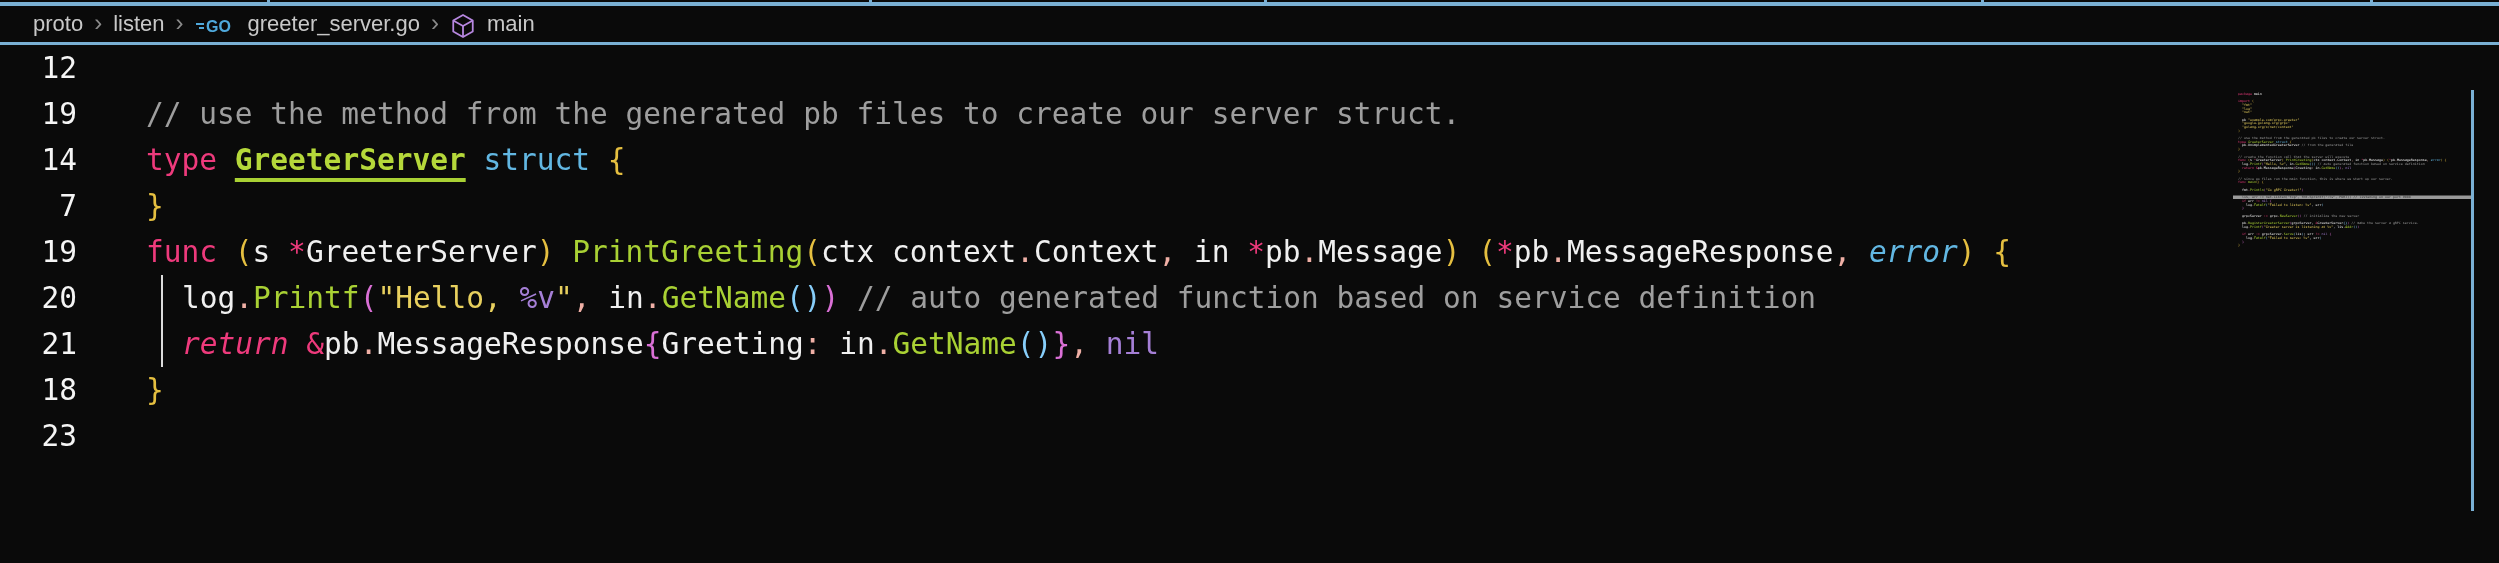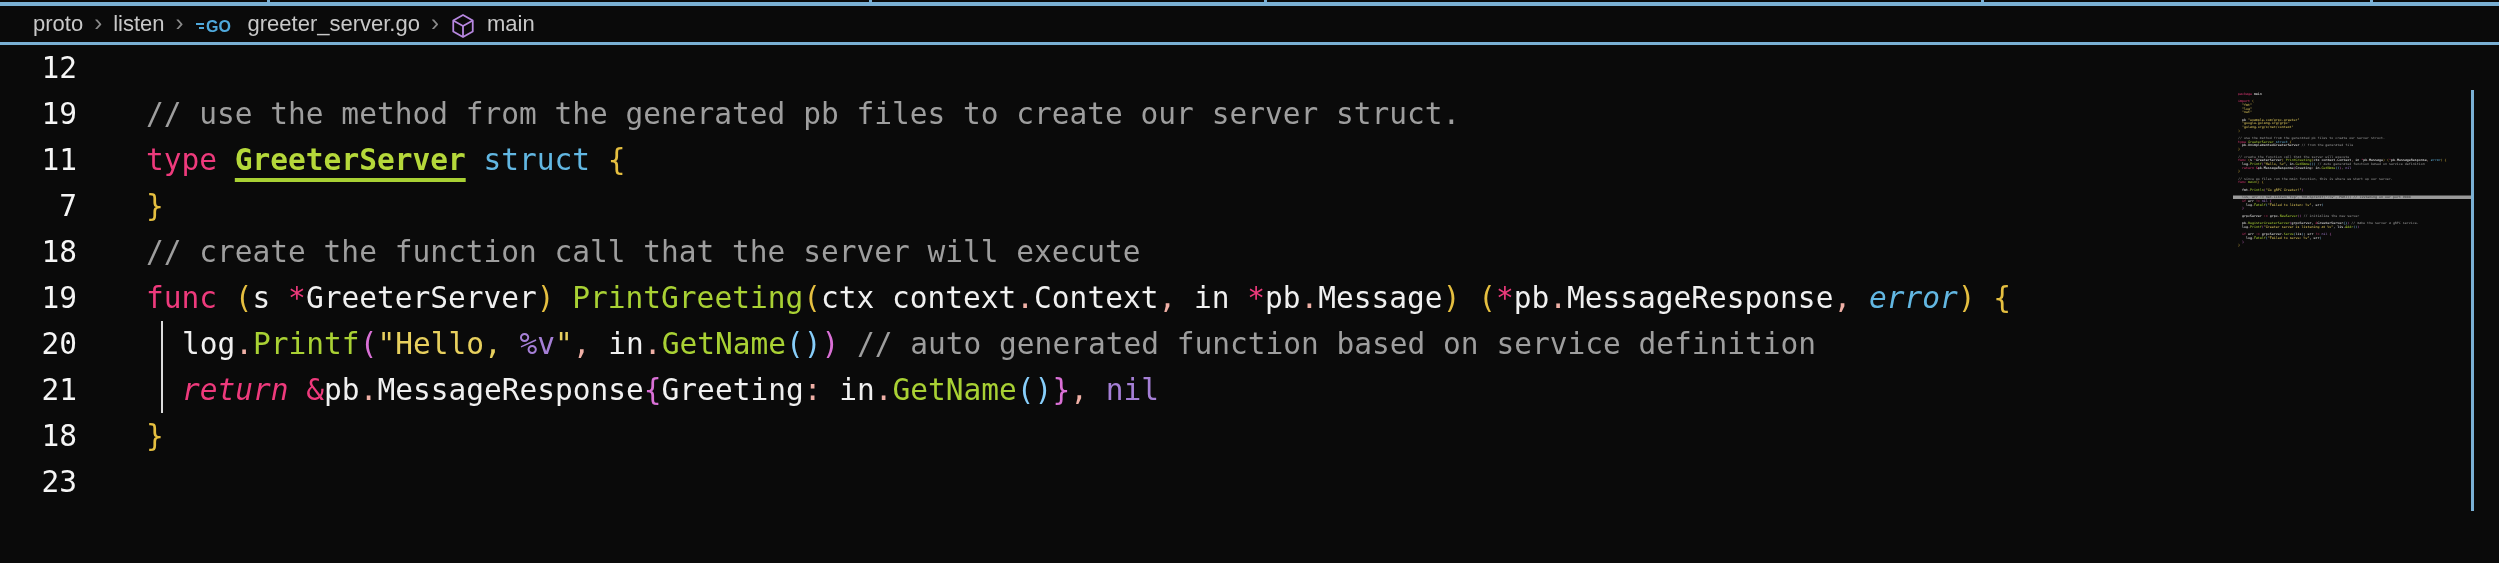--- a/index.html
+++ b/index.html
@@ -81,23 +81,22 @@
         <path d="M8 8 V14.8"></path>
       </svg>
     </span>
     <span class="crumb">main</span>
   </div>
 
   <div id="editor">
     <div id="code-lines">
         <div class="line"><span class="ln">12</span><span class="lc"></span></div>
         <div class="line"><span class="ln">19</span><span class="lc"><span class="tk tk-cm">// use the method from the generated pb files to create our server struct.</span></span></div>
-        <div class="line"><span class="ln">11</span><span class="lc"><span class="tk tk-pk">type</span><span class="tk tk-w"> </span><span class="tk tk-lmd">GreeterServer</span><span class="tk tk-w"> </span><span class="tk tk-bl">struct</span><span class="tk tk-w"> </span><span class="tk tk-gd">{</span></span></div>
+        <div class="line"><span class="ln">14</span><span class="lc"><span class="tk tk-pk">type</span><span class="tk tk-w"> </span><span class="tk tk-lmd">GreeterServer</span><span class="tk tk-w"> </span><span class="tk tk-bl">struct</span><span class="tk tk-w"> </span><span class="tk tk-gd">{</span></span></div>
         <div class="line"><span class="ln">7</span><span class="lc"><span class="tk tk-gd">}</span></span></div>
-        <div class="line"><span class="ln">18</span><span class="lc"><span class="tk tk-cm">// create the function call that the server will execute</span></span></div>
         <div class="line"><span class="ln">19</span><span class="lc"><span class="tk tk-pk">func</span><span class="tk tk-w"> </span><span class="tk tk-gd">(</span><span class="tk tk-w">s </span><span class="tk tk-pk">*</span><span class="tk tk-w">GreeterServer</span><span class="tk tk-gd">)</span><span class="tk tk-w"> </span><span class="tk tk-lm">PrintGreeting</span><span class="tk tk-gd">(</span><span class="tk tk-w">ctx context</span><span class="tk tk-sl">.</span><span class="tk tk-w">Context</span><span class="tk tk-sl">,</span><span class="tk tk-w"> in </span><span class="tk tk-pk">*</span><span class="tk tk-w">pb</span><span class="tk tk-sl">.</span><span class="tk tk-w">Message</span><span class="tk tk-gd">)</span><span class="tk tk-w"> </span><span class="tk tk-gd">(</span><span class="tk tk-pk">*</span><span class="tk tk-w">pb</span><span class="tk tk-sl">.</span><span class="tk tk-w">MessageResponse</span><span class="tk tk-sl">,</span><span class="tk tk-w"> </span><span class="tk tk-bli">error</span><span class="tk tk-gd">)</span><span class="tk tk-w"> </span><span class="tk tk-gd">{</span></span></div>
         <div class="line"><span class="ln">20</span><span class="lc"><span class="tk tk-in"></span><span class="tk tk-w">log</span><span class="tk tk-sl">.</span><span class="tk tk-lm">Printf</span><span class="tk tk-oc">(</span><span class="tk tk-st">"Hello, </span><span class="tk tk-vi">%v</span><span class="tk tk-st">"</span><span class="tk tk-sl">,</span><span class="tk tk-w"> in</span><span class="tk tk-sl">.</span><span class="tk tk-lm">GetName</span><span class="tk tk-sk">(</span><span class="tk tk-sk">)</span><span class="tk tk-oc">)</span><span class="tk tk-w"> </span><span class="tk tk-cm">// auto generated function based on service definition</span></span></div>
         <div class="line"><span class="ln">21</span><span class="lc"><span class="tk tk-in"></span><span class="tk tk-pki">return</span><span class="tk tk-w"> </span><span class="tk tk-pk">&amp;</span><span class="tk tk-w">pb</span><span class="tk tk-sl">.</span><span class="tk tk-w">MessageResponse</span><span class="tk tk-oc">{</span><span class="tk tk-w">Greeting</span><span class="tk tk-sl">:</span><span class="tk tk-w"> in</span><span class="tk tk-sl">.</span><span class="tk tk-lm">GetName</span><span class="tk tk-sk">(</span><span class="tk tk-sk">)</span><span class="tk tk-oc">}</span><span class="tk tk-sl">,</span><span class="tk tk-w"> </span><span class="tk tk-vi">nil</span></span></div>
         <div class="line"><span class="ln">18</span><span class="lc"><span class="tk tk-gd">}</span></span></div>
         <div class="line"><span class="ln">23</span><span class="lc"></span></div>
       </div>
     <div id="minimap">
       <div id="minimap-inner">
           <div class="mm-line"><span class="tk tk-pk">package</span><span class="tk tk-w"> main</span></div>
           <div class="mm-line"></div>

